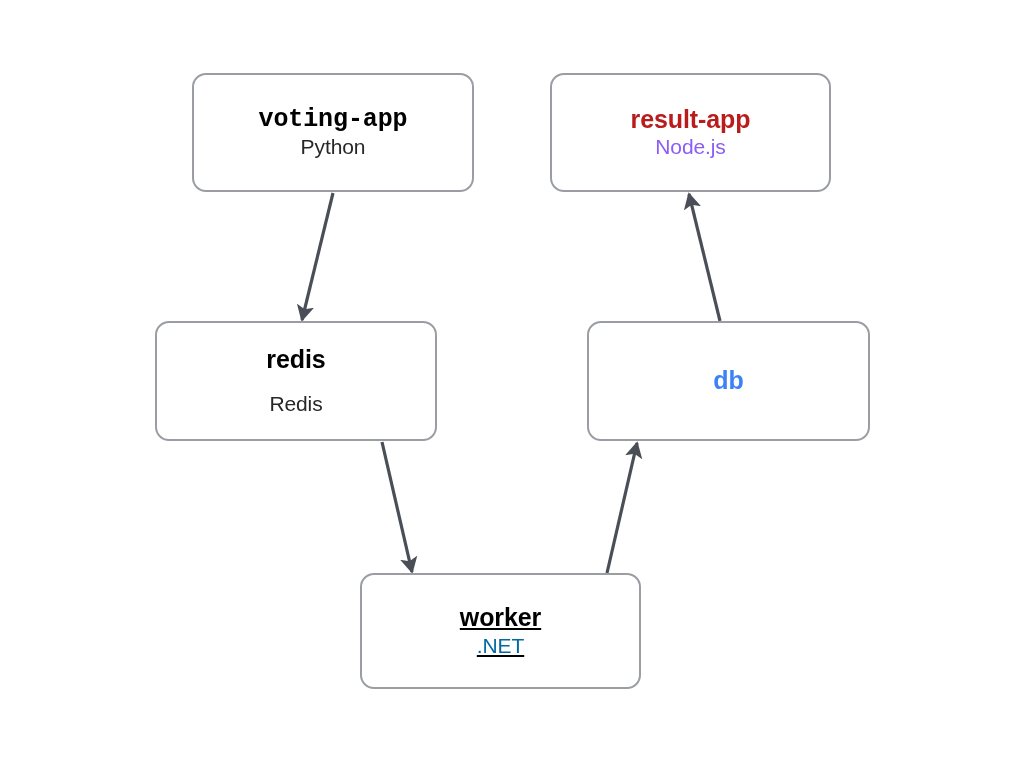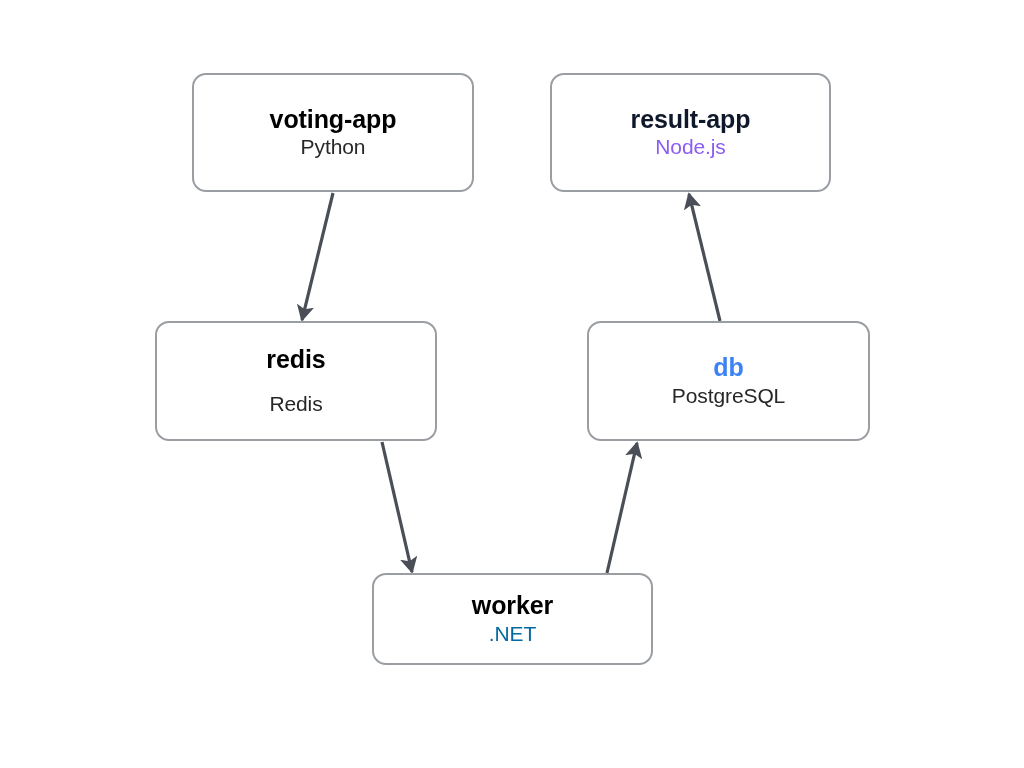--- a/index.html
+++ b/index.html
@@ -70,34 +70,33 @@
     <g id="edges-group">
         <line x1="333" y1="193" x2="302" y2="320" stroke="#4a4f57" stroke-width="3.2" stroke-linecap="butt" marker-end="url(#arrowhead)"></line>
         <line x1="382" y1="442" x2="412" y2="572" stroke="#4a4f57" stroke-width="3.2" stroke-linecap="butt" marker-end="url(#arrowhead)"></line>
         <line x1="607" y1="573" x2="637" y2="443" stroke="#4a4f57" stroke-width="3.2" stroke-linecap="butt" marker-end="url(#arrowhead)"></line>
         <line x1="720" y1="321" x2="689" y2="194" stroke="#4a4f57" stroke-width="3.2" stroke-linecap="butt" marker-end="url(#arrowhead)"></line>
       </g>
   </svg>
 
   <div id="nodes-group">
       <div class="node" style="left: 192px; top: 73px; width: 282px; height: 119px; background: rgb(255, 255, 255); border-color: rgb(154, 158, 163);">
-        <div class="node-title" style="color: rgb(0, 0, 0);">voting-app</div>
+        <div class="node-title" style="color: rgb(0, 0, 0); font-family: Liberation Mono, monospace;">voting-app</div>
         <div class="node-subtitle" style="color: rgb(39, 39, 39);">Python</div>
       </div>
       <div class="node" style="left: 550px; top: 73px; width: 281px; height: 119px; background: rgb(255, 255, 255); border-color: rgb(154, 158, 163);">
-        <div class="node-title" style="color: #0f172a;">result-app</div>
+        <div class="node-title" style="color: #b91c1c;">result-app</div>
         <div class="node-subtitle" style="color: #8b5cf6;">Node.js</div>
       </div>
       <div class="node" style="left: 155px; top: 321px; width: 282px; height: 120px; background: rgb(255, 255, 255); border-color: rgb(154, 158, 163); gap: 16px;">
         <div class="node-title" style="color: rgb(0, 0, 0);">redis</div>
         <div class="node-subtitle" style="color: rgb(39, 39, 39);">Redis</div>
       </div>
       <div class="node" style="left: 587px; top: 321px; width: 283px; height: 120px; background: rgb(255, 255, 255); border-color: rgb(154, 158, 163);">
         <div class="node-title" style="color: #3b82f6;">db</div>
-        <div class="node-subtitle" style="color: rgb(39, 39, 39);">PostgreSQL</div>
       </div>
-      <div class="node" style="left: 372px; top: 573px; width: 281px; height: 92px; background: rgb(255, 255, 255); border-color: rgb(154, 158, 163);">
+      <div class="node" style="left: 360px; top: 573px; width: 281px; height: 116px; background: rgb(255, 255, 255); border-color: rgb(154, 158, 163); text-decoration: underline;">
         <div class="node-title" style="color: rgb(0, 0, 0);">worker</div>
         <div class="node-subtitle" style="color: #0369a1;">.NET</div>
       </div>
     </div>
 
 </div>
 
 </body></html>

